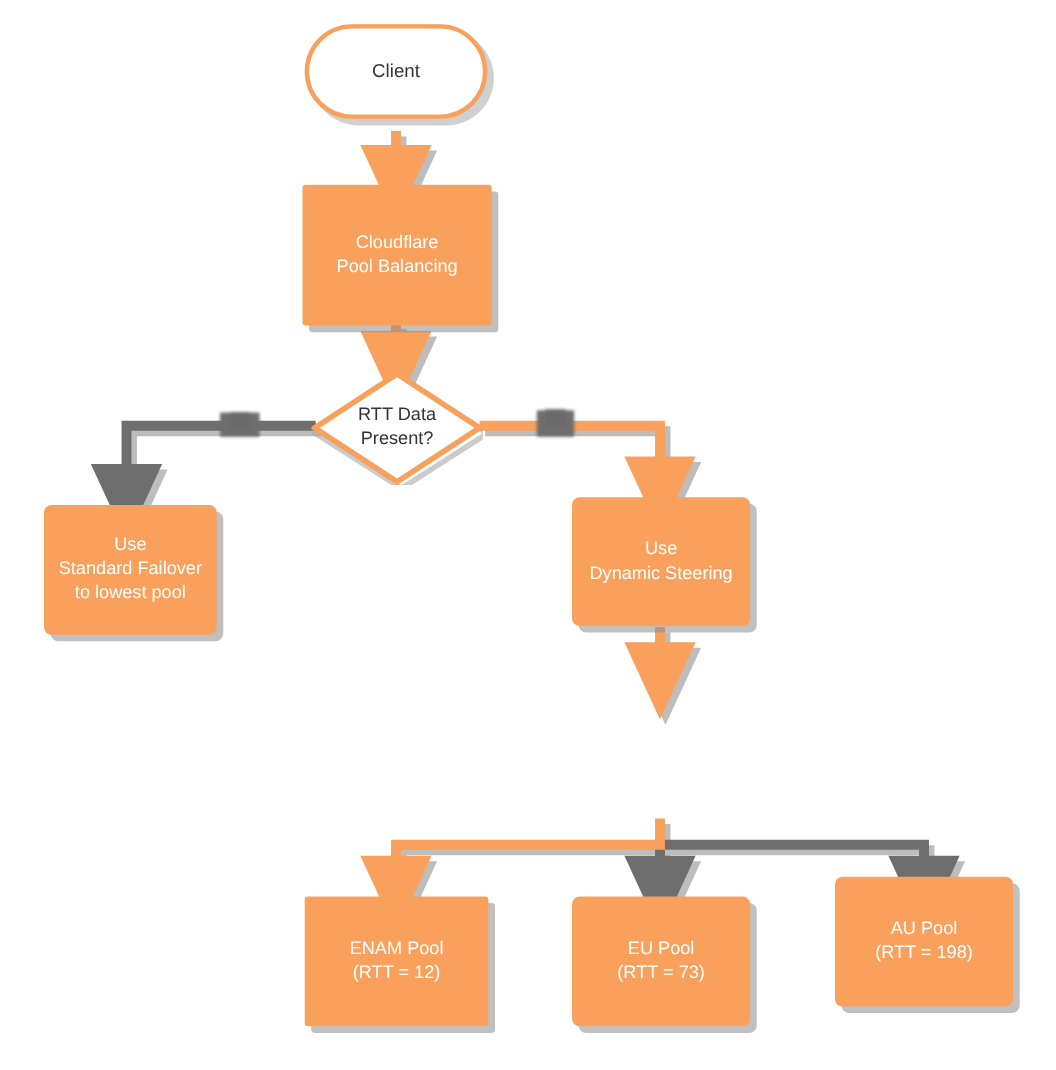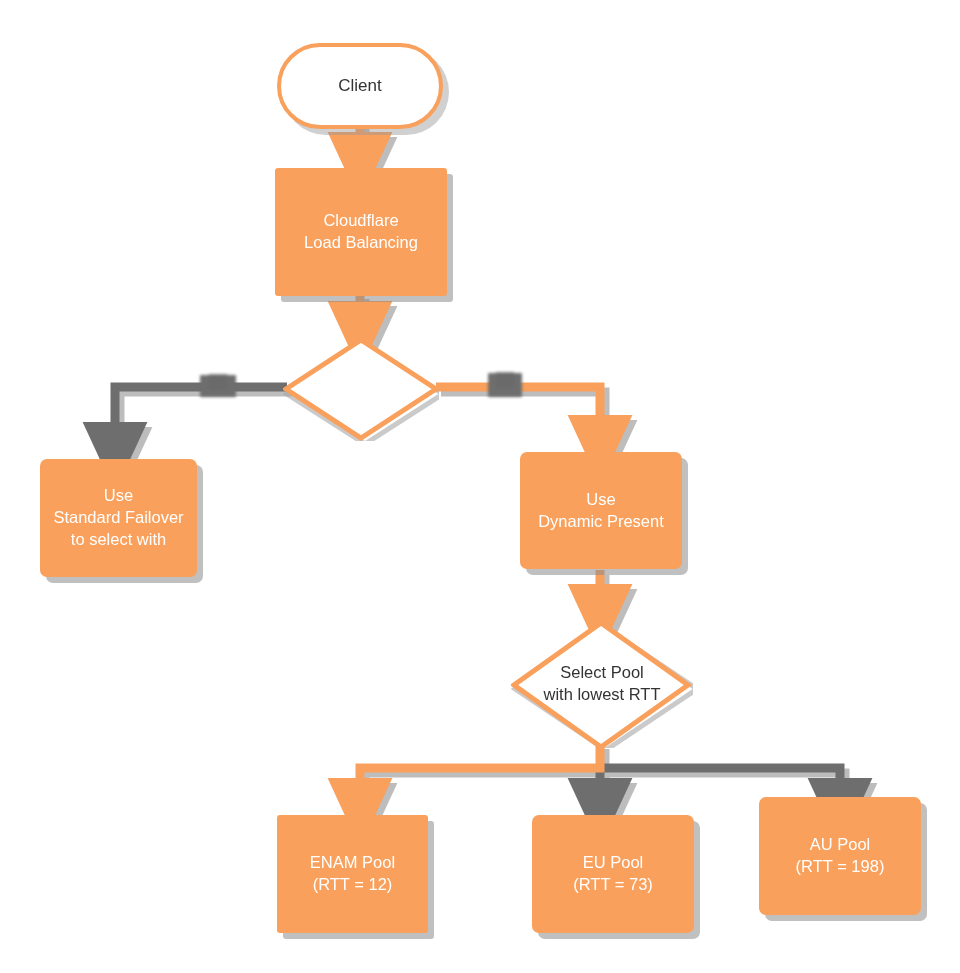--- a/index.html
+++ b/index.html
@@ -141,72 +141,66 @@
     </g>
   </svg>
 
   <div class="edge-label" style="left:200px; top:375px; width:36px; height:22px;">
     <span class="txt">██</span>
   </div>
   <div class="edge-label" style="left:488px; top:373px; width:34px; height:24px;">
     <span class="txt">██</span>
   </div>
 
-  <div class="node n-stadium" style="left:277px; top:43px; width:166px; height:86px;">
+  <div class="node n-stadium" style="left:277px; top:22px; width:166px; height:86px;">
     <span class="label">Client</span>
   </div>
 
   <div class="node n-process sq" style="left:275px; top:168px; width:172px; height:128px;">
     <span class="label">
       <span>Cloudflare</span><br>
-      <span>Load Balancing</span>
+      <span>Pool Balancing</span>
     </span>
   </div>
 
   <div class="node n-decision" style="left:283px; top:337px; width:156px; height:104px;">
     <svg class="diamond-shape" viewBox="0 0 156 104" preserveAspectRatio="none" xmlns="http://www.w3.org/2000/svg">
       <polygon points="82,7 160,57 82,107 4,57" fill="#ffffff" stroke="#a8a8a8" stroke-width="5" opacity="0.6"></polygon>
       <polygon points="78,3 153,52 78,101 3,52" fill="#ffffff" stroke="#f9a05c" stroke-width="5"></polygon>
     </svg>
+    <span class="label">
+      <span>RTT Data</span><br>
+      <span>Present?</span>
+    </span>
   </div>
 
   <div class="node n-process" style="left:40px; top:459px; width:157px; height:118px;">
     <span class="label">
       <span>Use</span><br>
       <span>Standard Failover</span><br>
-      <span>to select with</span>
+      <span>to lowest pool</span>
     </span>
   </div>
 
   <div class="node n-process" style="left:520px; top:452px; width:162px; height:117px;">
     <span class="label">
       <span>Use</span><br>
-      <span>Dynamic Present</span>
-    </span>
-  </div>
-
-  <div class="node n-decision" style="left:511px; top:620px; width:182px; height:128px;">
-    <svg class="diamond-shape" viewBox="0 0 182 128" preserveAspectRatio="none" xmlns="http://www.w3.org/2000/svg">
-      <polygon points="95,8 186,69 95,130 4,69" fill="#ffffff" stroke="#a8a8a8" stroke-width="5" opacity="0.6"></polygon>
-      <polygon points="90,3 177,65 90,127 3,65" fill="#ffffff" stroke="#f9a05c" stroke-width="5"></polygon>
-    </svg>
-    <span class="label">
-      <span>Select Pool</span><br>
-      <span>with lowest RTT</span>
-    </span>
-  </div>
-
-  <div class="node n-process sq" style="left:277px; top:815px; width:151px; height:118px;">
+      <span>Dynamic Steering</span>
+    </span>
+  </div>
+
+
+  <div class="node n-process sq" style="left:277px; top:815px; width:167px; height:118px;">
     <span class="label">
       <span>ENAM Pool</span><br>
       <span>(</span><span class="bold">RTT = 12</span><span>)</span>
     </span>
   </div>
 
-  <div class="node n-process" style="left:520px; top:815px; width:162px; height:118px;margin-left:12px;">
+  <div class="node n-process" style="left:520px; top:815px; width:162px; height:118px;">
     <span class="label">
       <span>EU Pool</span><br>
       <span>(RTT = 73)</span>
     </span>
   </div>
 
   <div class="node n-process" style="left:759px; top:797px; width:162px; height:118px;">
     <span class="label">
       <span>AU Pool</span><br>
       <span>(RTT = 198)</span>

